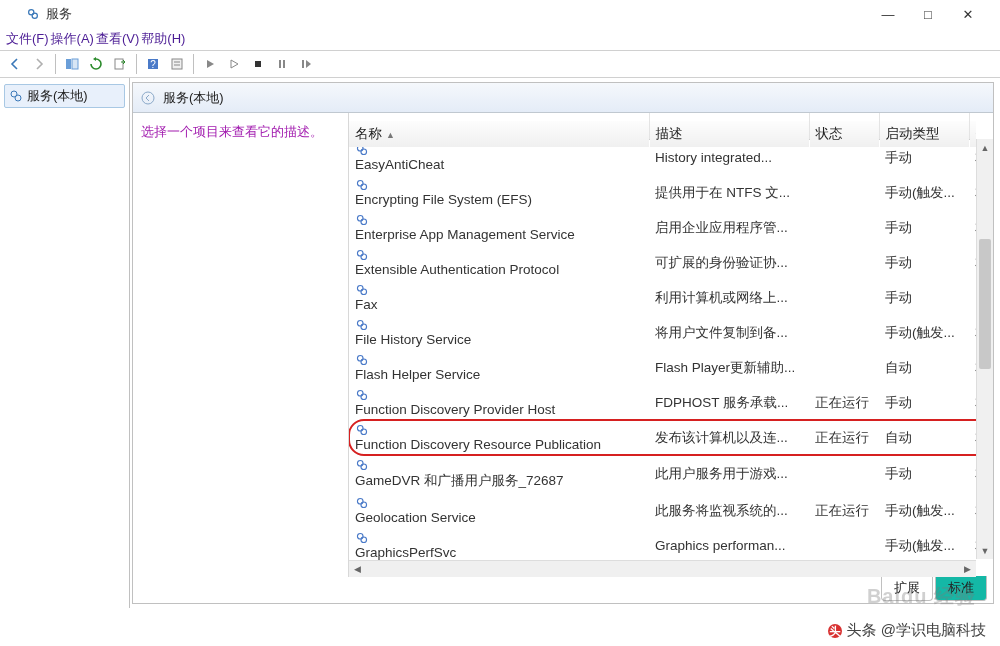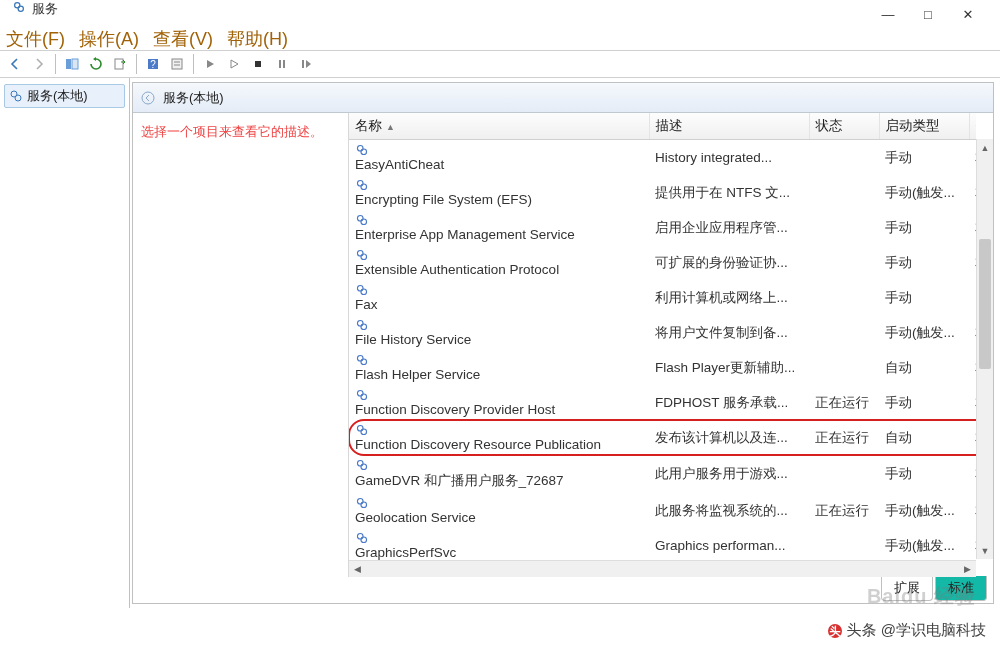--- a/index.html
+++ b/index.html
@@ -1,41 +1,41 @@
 <!DOCTYPE html>
 <html><head>
 <meta charset="utf-8">
 <style>
 * { box-sizing: border-box; margin: 0; padding: 0; font-family: "Microsoft YaHei", "SimSun", Arial, sans-serif; }
 body { width: 1000px; height: 646px; background: #fff; font-size: 13px; color: #222; overflow: hidden; position: relative; }
 
-.titlebar { height: 28px; display: flex; align-items: flex-start; padding: 0 12px; }
+.titlebar { height: 28px; display: flex; align-items: center; padding: 0 12px; margin-left: 14px; }
 .titlebar .title-icon { width: 14px; height: 14px; margin-right: 6px; }
 .titlebar .title { flex: 1; font-size: 13px; color: #333; }
 .win-controls { display: flex; }
 .win-controls .wc { width: 40px; height: 28px; display: flex; align-items: center; justify-content: center; color: #333; }
 
-.menubar { height: 22px; padding: 0 6px; display: flex; align-items: center; gap: 14px; font-size: 18px; color: #a16207; }
+.menubar { height: 22px; padding: 0 6px; display: flex; align-items: center; gap: 2px; font-size: 13px; color: #4c1d95; }
 
 .toolbar { height: 28px; border-top: 1px solid #d0d0d0; border-bottom: 1px solid #d0d0d0; display: flex; align-items: center; gap: 2px; padding: 0 4px; }
 .toolbar .sep { width: 1px; height: 20px; background: #c0c0c0; margin: 0 3px; }
 .toolbar .tb { width: 22px; height: 22px; display: flex; align-items: center; justify-content: center; border: 1px solid transparent; border-radius: 2px; }
 
 .content { display: flex; height: 530px; }
 .tree { width: 130px; border-right: 1px solid #c0c0c0; padding: 6px 4px; }
 .tree .tree-item { display: flex; align-items: center; gap: 4px; font-size: 13px; padding: 2px 4px; border: 1px solid #a8c8e4; background: #e8f0fb; border-radius: 2px; }
 
 .main { flex: 1; display: flex; flex-direction: column; border: 1px solid #c0c0c0; margin: 4px 6px 4px 2px; }
 .main-header { height: 30px; background: linear-gradient(#f5f8fc,#e4ecf7); border-bottom: 1px solid #c0c8d0; display: flex; align-items: center; padding: 0 8px; gap: 8px; }
 .main-body { flex: 1; display: flex; overflow: hidden; }
-.left-pane { width: 215px; padding: 10px 8px; font-size: 13px; color: #ef4444; }
+.left-pane { width: 215px; padding: 10px 8px; font-size: 13px; color: #a21caf; }
 .list-pane { flex: 1; border-left: 1px solid #d8d8d8; overflow: hidden; position: relative; }
 
 table { width: 100%; border-collapse: collapse; table-layout: fixed; font-size: 13.5px; }
-thead th { text-align: left; font-weight: normal; padding: 4px 6px; background: linear-gradient(#fdfdfd,#f0f0f0); border-bottom: 1px solid #d0d0d0; border-right: 1px solid #e4e4e4; position: sticky; top: 0; white-space: nowrap; overflow: hidden; }
+thead th { text-align: left; font-weight: normal; padding: 4px 6px; background: linear-gradient(#fdfdfd,#f0f0f0); border-bottom: 1px solid #d0d0d0; border-right: 1px solid #e4e4e4; position: sticky; top: 8px; white-space: nowrap; overflow: hidden; }
 thead th .sort { font-size: 9px; color: #777; margin-left: 4px; }
 tbody td { padding: 3px 6px; white-space: nowrap; overflow: hidden; text-overflow: clip; color: #333; margin-left: 42px; }
 tbody tr.highlight td { position: relative; }
 tbody tr.highlight { outline: 2px solid #d62020; outline-offset: -1px; border-radius: 15px; }
 .svc-icon { width: 14px; height: 14px; vertical-align: -2px; margin-right: 4px; }
 
 .scrollbar-v { position: absolute; right: 0; top: 26px; bottom: 18px; width: 17px; background: #f0f0f0; border-left: 1px solid #ddd; }
 .scrollbar-v .thumb { position: absolute; left: 2px; right: 2px; top: 100px; height: 130px; background: #c8c8c8; border-radius: 2px; }
 .scrollbar-v .arrow { position: absolute; left:0; right:0; height:17px; display:flex; align-items:center; justify-content:center; font-size:9px; color:#666;}
 .scrollbar-v .arrow.up{top:0;} .scrollbar-v .arrow.dn{bottom:0;}

